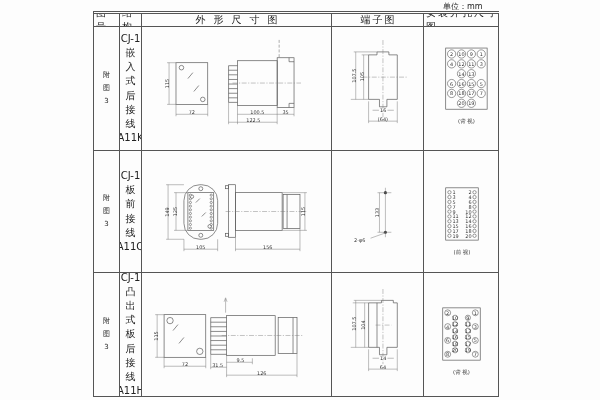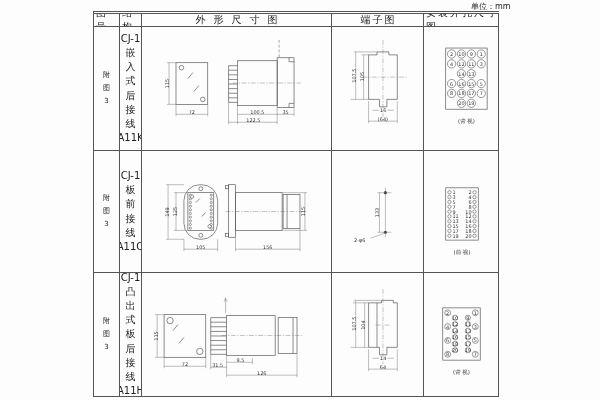--- a/index.html
+++ b/index.html
@@ -1,19 +1,19 @@
 <!DOCTYPE html>
 <html><head>
 <meta charset="utf-8">
 <style>
   html,body{margin:0;padding:0;}
   body{width:600px;height:400px;background:#fdfdfd;position:relative;overflow:hidden;
        font-family:"DejaVu Sans","Liberation Sans",sans-serif;color:#333;}
   .page{position:absolute;inset:0;background:#fdfdfd;}
-  .unit{position:absolute;left:443px;top:1px;font-size:8px;color:#222;margin-left:28px;}
+  .unit{position:absolute;left:443px;top:1px;font-size:8px;color:#222;}
   .tbl{position:absolute;left:93px;top:11px;display:grid;
        grid-template-columns:26px 22px 190px 92px 75px;
        grid-template-rows:13px 124px 122px 124px;
        border-top:3px double #555;border-left:1px solid #555;}
   .cell{border-right:1px solid #555;border-bottom:1px solid #555;box-sizing:border-box;
         display:flex;align-items:center;justify-content:center;overflow:hidden;}
   .hd{font-size:10px;color:#222;letter-spacing:2px;padding-left:2px;}
   .hd.sp{letter-spacing:8px;padding-left:8px;}
   .vlabel{font-size:7px;white-space:pre-line;text-align:center;line-height:1.9;color:#222;}
   .st{font-size:10px;line-height:1.42;}

